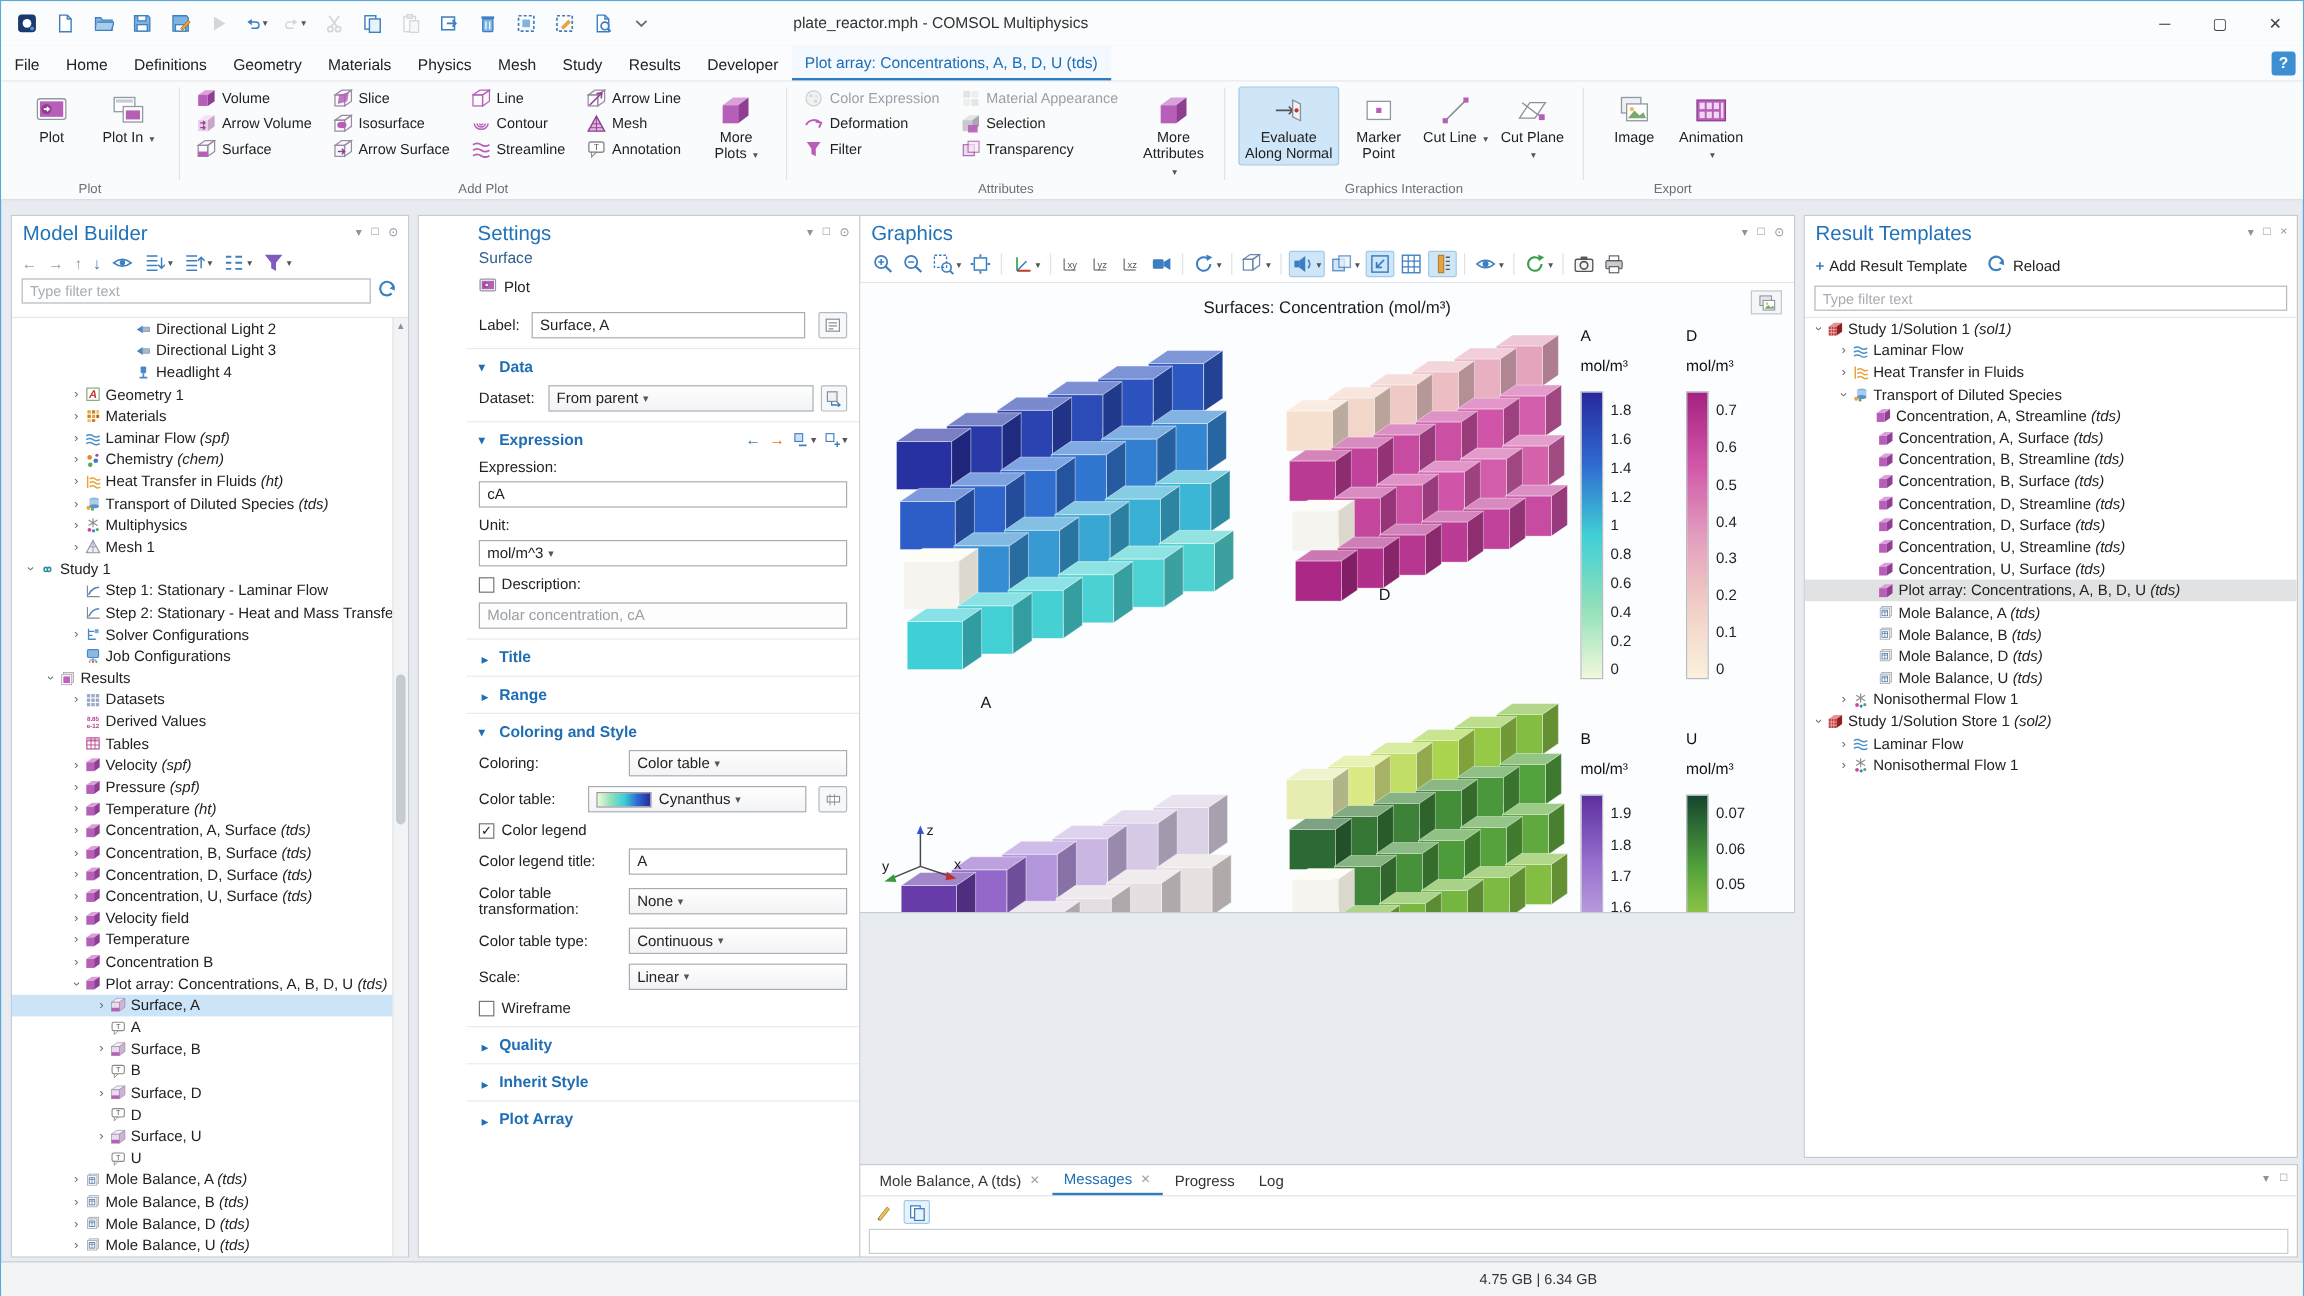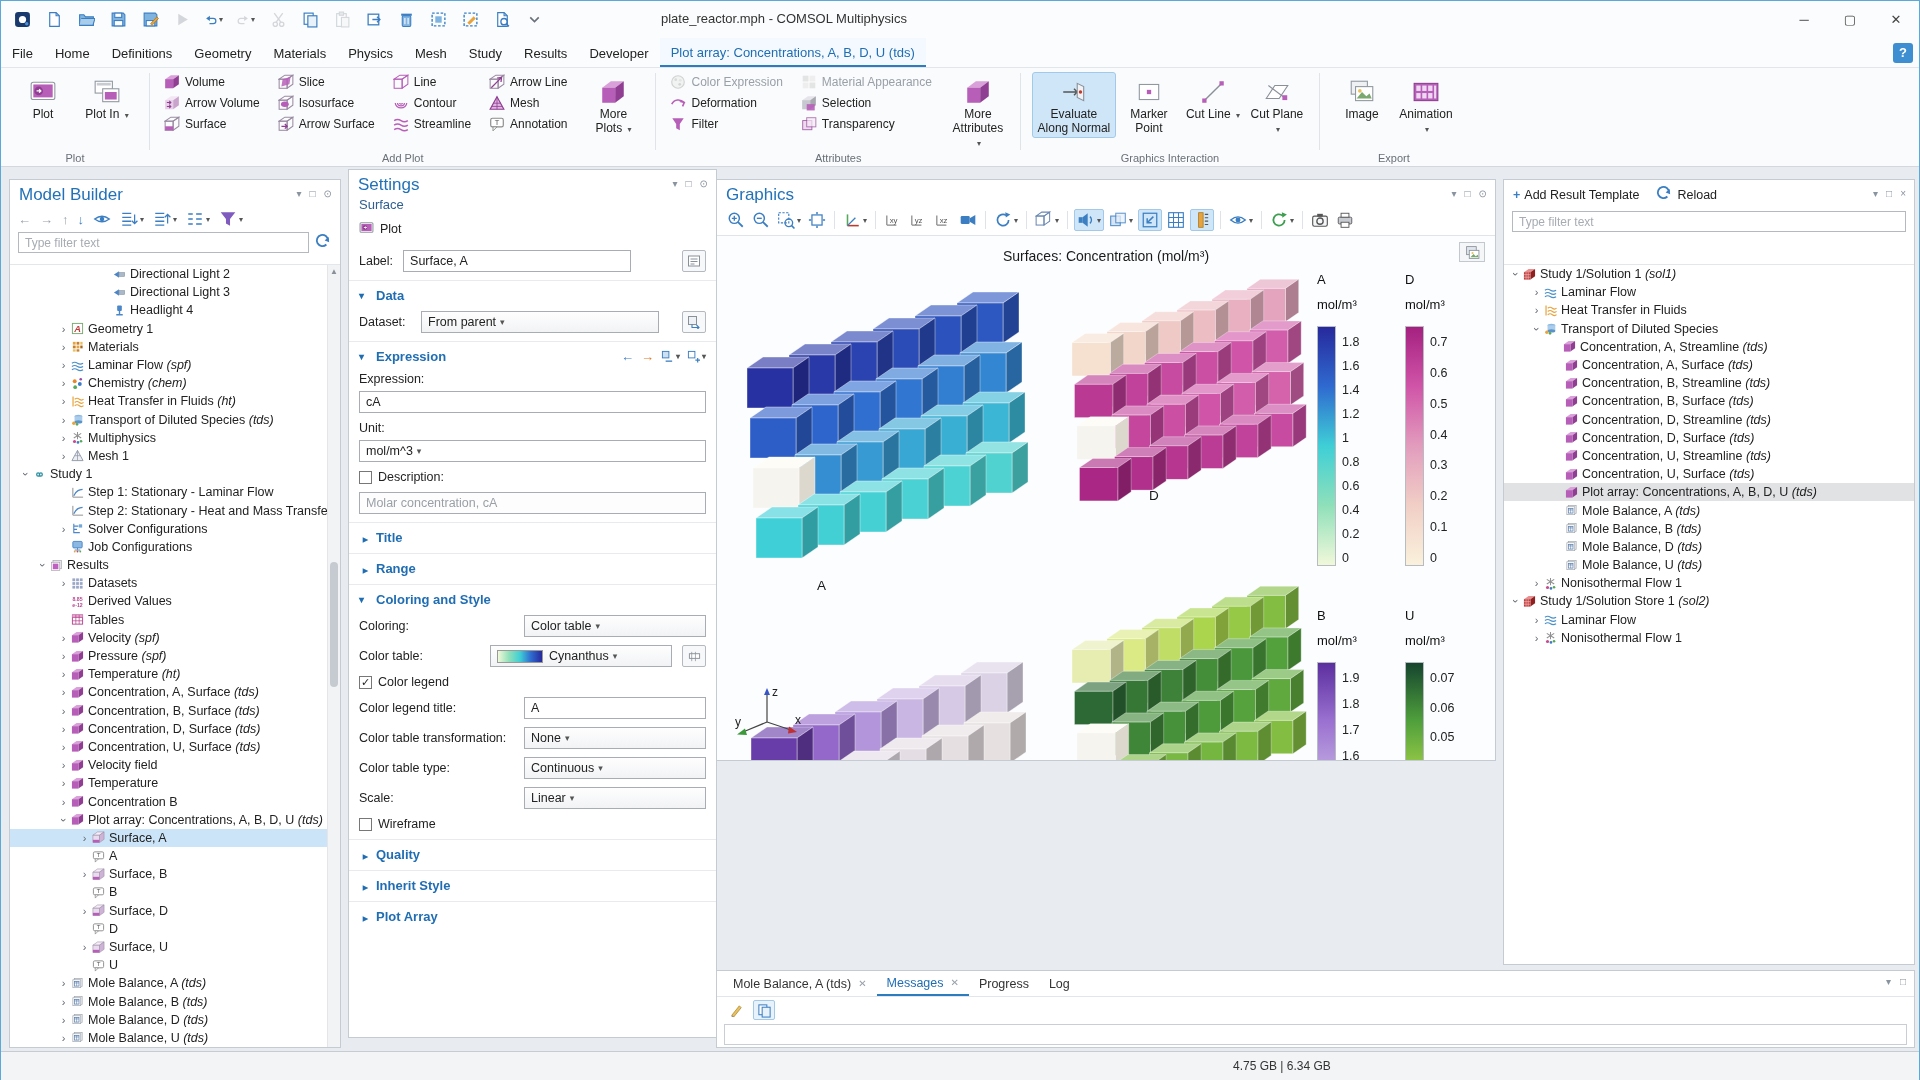--- a/index.html
+++ b/index.html
@@ -33,21 +33,21 @@
   .rbig { display:flex; flex-direction:column; align-items:center; justify-content:flex-start; width:62px; padding:4px 2px 2px; font-size:12px; text-align:center; line-height:14px; border:1px solid transparent; border-radius:3px; margin:0 1px; }
   .rbig .bicon { height:30px; display:flex; align-items:center; }
   .rbig.active { background:#cfe6f8; border-color:#a3c9e8; }
   .dd { font-size:8px; color:#555; margin-left:2px; }
 
   
   .panel { position:absolute; background:#fff; border:1px solid #c5cbd2; }
   .ptitle { color:#2272b8; font-size:17px; padding:5px 9px 2px; }
   .pctrl { position:absolute; top:8px; right:8px; color:#8a93a0; font-size:10px; display:flex; gap:8px; }
   #p-mb  { left:8px;    top:178px; width:332px;  height:869px; }
-  #p-set { left:347px;  top:168px; width:369px;  height:869px; }
+  #p-set { left:347px;  top:178px; width:369px;  height:869px;padding-left:40px; }
   #p-gfx { left:715px;  top:178px; width:780px;  height:582px; }
   #p-rt  { left:1502px; top:178px; width:412px;  height:786px; }
   #p-bottom { left:715px; top:969px; width:1199px; height:78px; }
 
   
   .treetools { display:flex; align-items:center; gap:9px; padding:3px 8px 4px; }
   .treetools .tt { display:flex; align-items:center; color:#3b7ec2; font-size:13px; }
   .filterrow { display:flex; align-items:center; gap:5px; padding:0 8px 5px; }
   .filterrow input { flex:1; height:21px; border:1px solid #b4b9bf; padding:0 6px; font-size:12px; font-family:inherit; color:#333; }
   .filterrow input::placeholder { color:#a7acb2; }
@@ -1810,20 +1810,21 @@
           <line x1="34" y1="40" x2="58" y2="48" stroke="#444" stroke-width="1.2"></line>
           <polygon points="64,50 56,44.5 55,51.5" fill="#c03030"></polygon>
           <text x="39" y="14" font-size="12" fill="#222">z</text>
           <text x="2" y="44" font-size="12" fill="#222">y</text>
           <text x="62" y="42" font-size="12" fill="#222">x</text>
         </svg>
     </div>
   </div>
 
   <div class="panel" id="p-rt">
+    <div class="ptitle">Result Templates</div>
     <div class="pctrl">
         <span>▾</span>
         <span>□</span>
         <span>×</span>
       </div>
     <div class="rt-actions">
       <span class="act">
           <span style="color:#3b7ec2;font-weight:bold;">+</span>
           <span>Add Result Template</span>
         </span>

